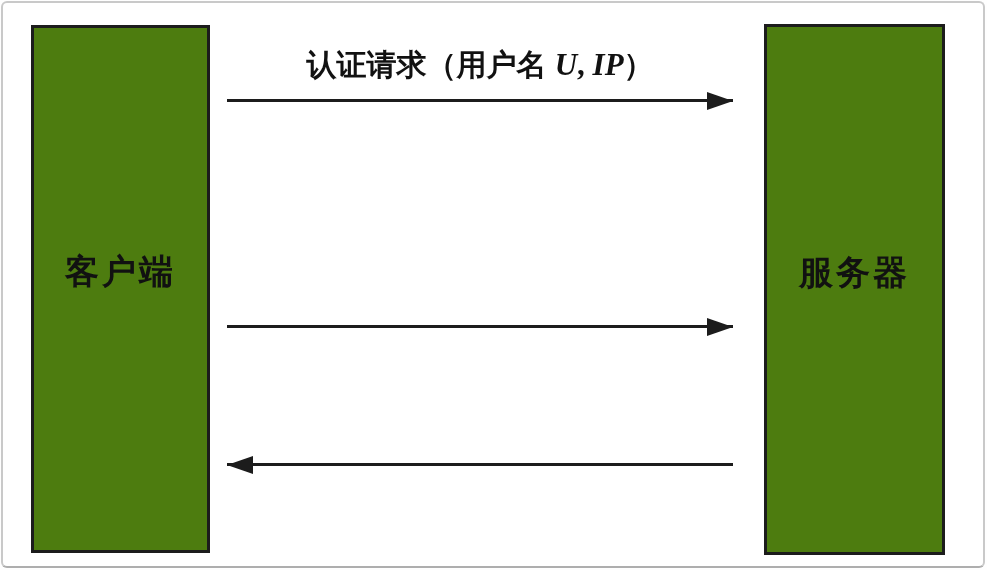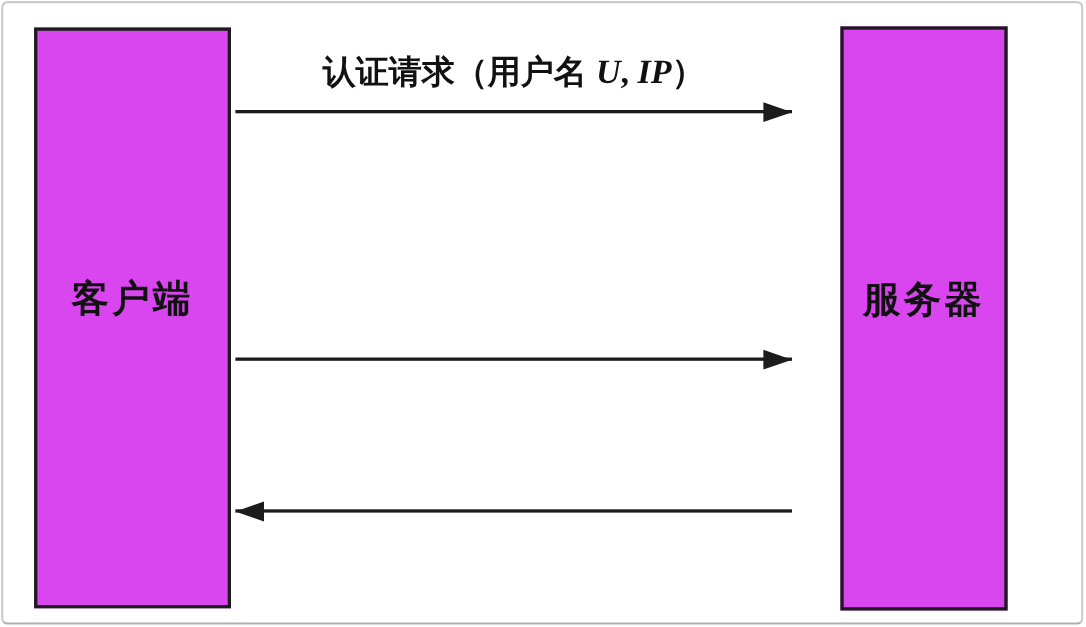--- a/index.html
+++ b/index.html
@@ -16,40 +16,40 @@
     left: 1px; top: 1px;
     width: 980px; height: 563px;
     border: 2px solid #c9c9c9;
     border-bottom-color: #aeaeae;
     border-radius: 6px;
     background: #ffffff;
   }
   .box {
     position: absolute;
     border: 3px solid #1c1c1c;
-    background: #d946ef;
+    background: #4d7c0f;
     display: flex;
     align-items: center;
     justify-content: center;
     padding-bottom: 34px;
     box-sizing: border-box;
   }
   .box .box-label {
     font-size: 34px;
     font-weight: 700;
     color: #111111;
     letter-spacing: 3px;
     white-space: nowrap;
   }
   .box.client { left: 31px;  top: 25px; width: 179px; height: 528px; }
-  .box.server { left: 764px; top: 24px; width: 152px; height: 531px; }
+  .box.server { left: 764px; top: 24px; width: 181px; height: 531px; }
 
   .message {
     position: absolute;
-    left: 214px;
+    left: 227px;
     width: 506px;
   }
   .m0 { top: 44px;  }
   .m1 { top: 181px; }
   .m2 { top: 318px; }
   .m3 { top: 456px; }
 
   .msg-label {
     text-align: center;
     font-size: 30px;

